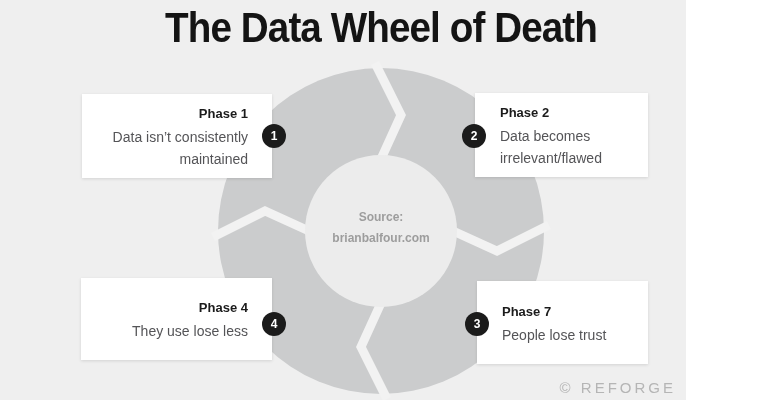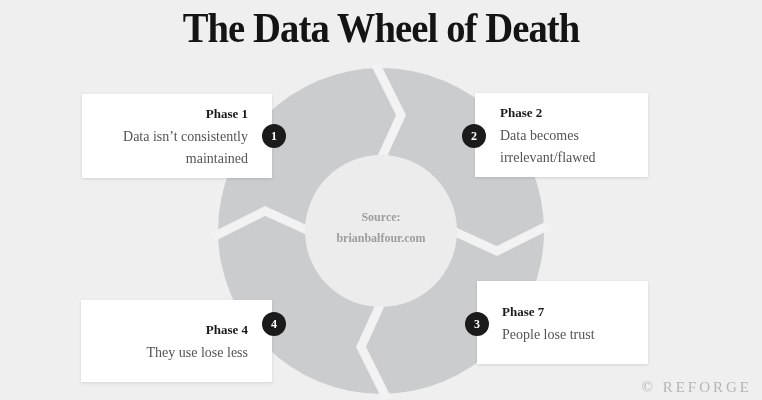--- a/index.html
+++ b/index.html
@@ -3,23 +3,23 @@
 <meta charset="utf-8">
 <style>
   :root{
     --bg:#efefef; --wheel:#cbcccd; --hub:#ececec; --gap:#f2f2f2;
     --card:#ffffff; --badge:#1b1b1b; --badge_text:#ffffff;
     --title_text:#141414; --phase_text:#1b1b1b; --desc_text:#545457;
     --source_text:#9d9d9d; --credit_text:#b5b5b5;
   }
   html,body{margin:0;padding:0;}
   .canvas{
-    position:relative; width:762px; height:400px; overflow:hidden;
+    position:relative; width:686px; height:400px; overflow:hidden;
     background:var(--bg);
-    font-family:Liberation Serif, serif;
+    font-family:Liberation Sans, sans-serif;
   }
   .title{
     position:absolute; top:4px; left:0; width:762px; margin:0;
     text-align:center; font-size:42px; font-weight:bold;
     letter-spacing:-1px; color:var(--title_text);
     transform:scaleX(0.92); transform-origin:50% 0;
     white-space:nowrap;
   }
   .wheel-svg{ position:absolute; left:211px; top:61px; width:340px; height:340px; }
   .ring{ fill:var(--wheel); }
@@ -34,21 +34,21 @@
     position:absolute; background:var(--card);
     box-shadow:0 1px 3px rgba(0,0,0,0.12);
     display:flex; flex-direction:column; justify-content:center;
     box-sizing:border-box;
   }
   .card-right{ text-align:right; padding:6px 24px 6px 8px; }
   .card-left{ text-align:left; padding:6px 1px 6px 25px; }
   .card1{ left:82px;  top:94px;  width:190px; height:84px; }
   .card2{ left:475px; top:93px;  width:173px; height:84px; }
   .card3{ left:477px; top:281px; width:171px; height:83px; }
-  .card4{ left:81px;  top:300px; width:191px; height:82px; }
+  .card4{ left:81px;  top:278px; width:191px; height:82px; }
   .phase-h{ font-size:13px; font-weight:bold; color:var(--phase_text); line-height:24px; }
   .phase-d{ font-size:14px; color:var(--desc_text); line-height:22px; }
   .badge{
     position:absolute; width:24px; height:24px; border-radius:50%;
     background:var(--badge); color:var(--badge_text);
     font-size:12px; font-weight:bold;
     display:flex; align-items:center; justify-content:center;
   }
   .b1{ left:262px; top:124px; }
   .b2{ left:462px; top:124px; }

